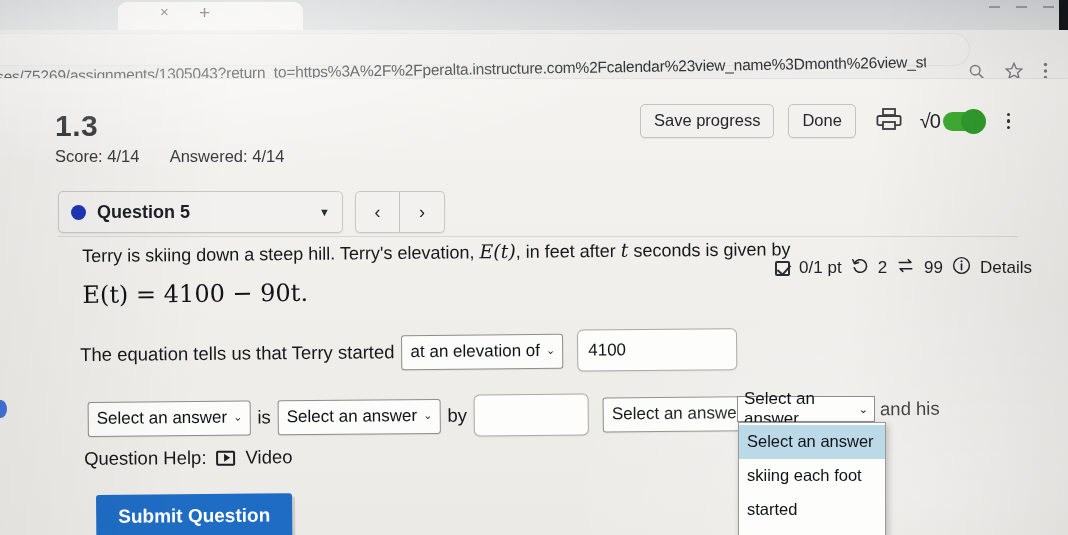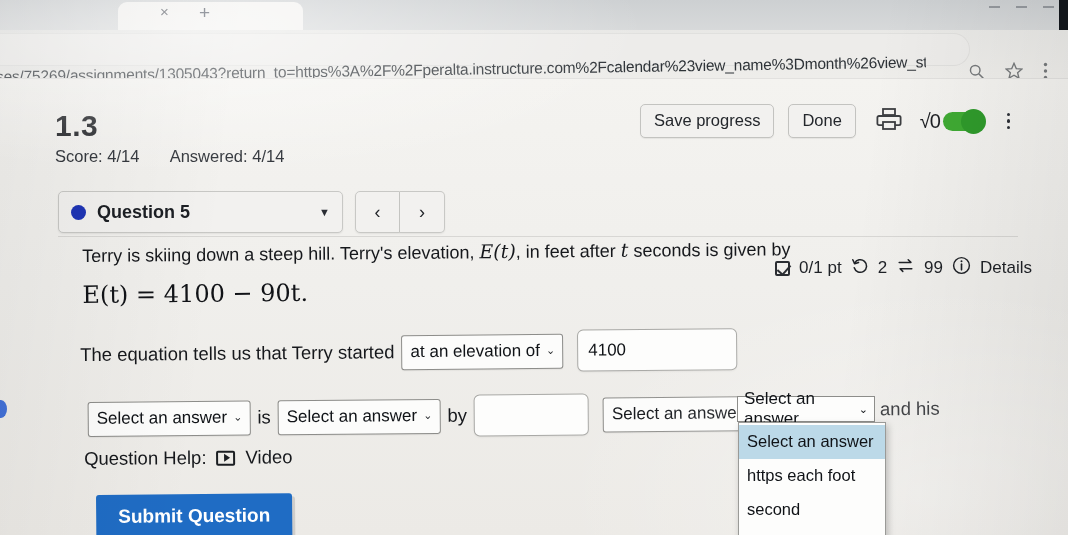--- a/index.html
+++ b/index.html
@@ -438,22 +438,22 @@
     </div>
 
     <div id="dd-closed">
       <span>Select an answer</span>
       <span class="car">⌄</span>
     </div>
     <div id="and-his">and his</div>
 
     <div id="dropdown">
       <div class="dd-item sel">Select an answer</div>
-      <div class="dd-item">https each foot</div>
-      <div class="dd-item">second</div>
+      <div class="dd-item">skiing each foot</div>
+      <div class="dd-item">started</div>
       <div class="dd-item">feet</div>
 
     </div>
 
     <div id="help">
       <span>Question Help:</span>
       <span id="video-icon"></span>
       <span>Video</span>
     </div>
 

